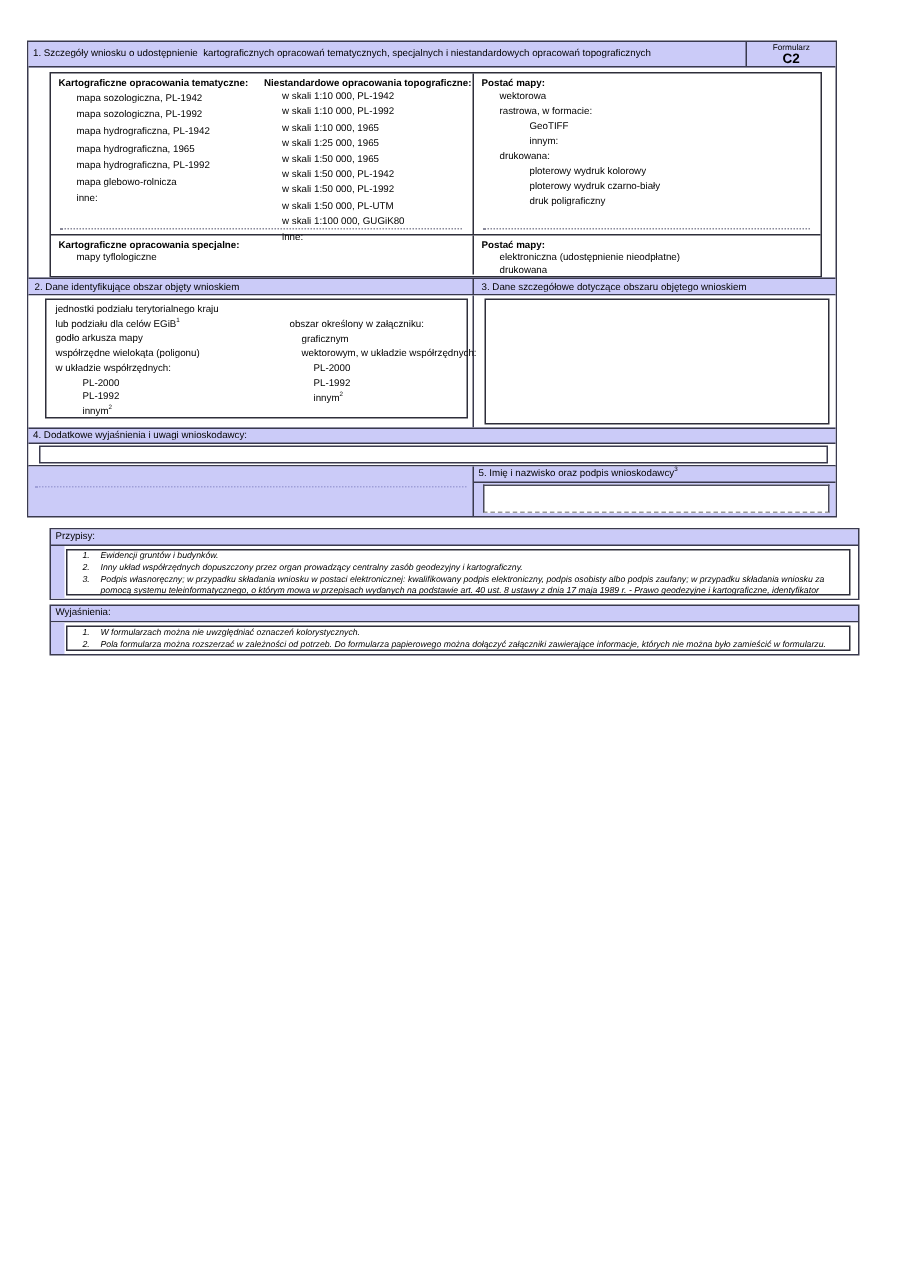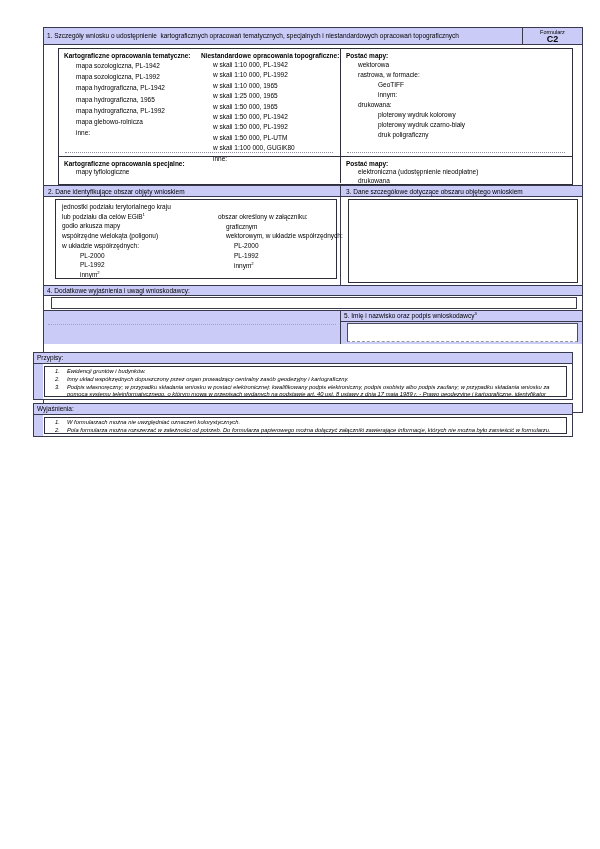--- a/index.html
+++ b/index.html
@@ -4,21 +4,21 @@
 <style>
   html,body { margin:0; padding:0; background:#ffffff; }
   * { box-sizing:border-box; }
   .page {
     position:relative; width:600px; height:849px; background:#ffffff;
     font-family:"Liberation Sans","DejaVu Sans",sans-serif; color:#000; overflow:hidden;
   }
   .box { position:absolute; border:1px solid #3a3a4e; background:#fff; }
 
   
-  #main-form { left:43px; top:27px; width:540px; height:386px; }
+  #main-form { left:18px; top:27px; width:540px; height:318px; }
 
   .header-row { position:absolute; left:0; top:0; width:100%; height:17px; display:flex;
     background:#cbcbf8; border-bottom:1px solid #3a3a4e; }
   .hdr-title { flex:1; font-size:6.5px; padding:4px 0 0 3px; white-space:pre; overflow:hidden; }
   .formcode { width:60px; border-left:1px solid #3a3a4e; text-align:center; }
   .fc-label { display:block; font-size:5.5px; padding-top:1px; }
   .fc-code  { display:block; font-size:9px; font-weight:bold; line-height:9px; }
 
   .s1-box { position:absolute; left:14px; top:20px; width:515px; height:137px;
     border:1px solid #2e2e3a; background:#fff; }

